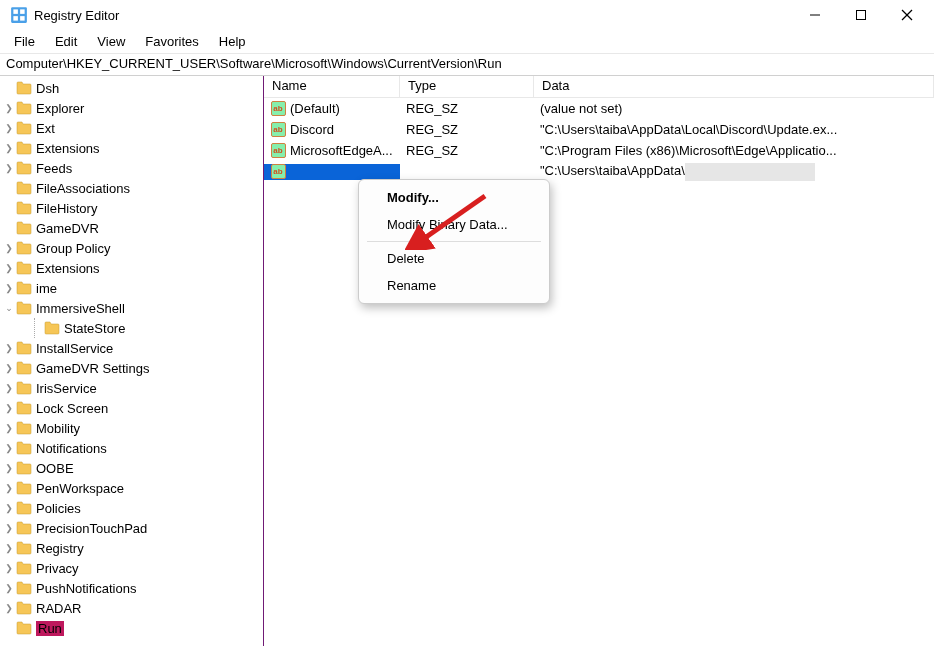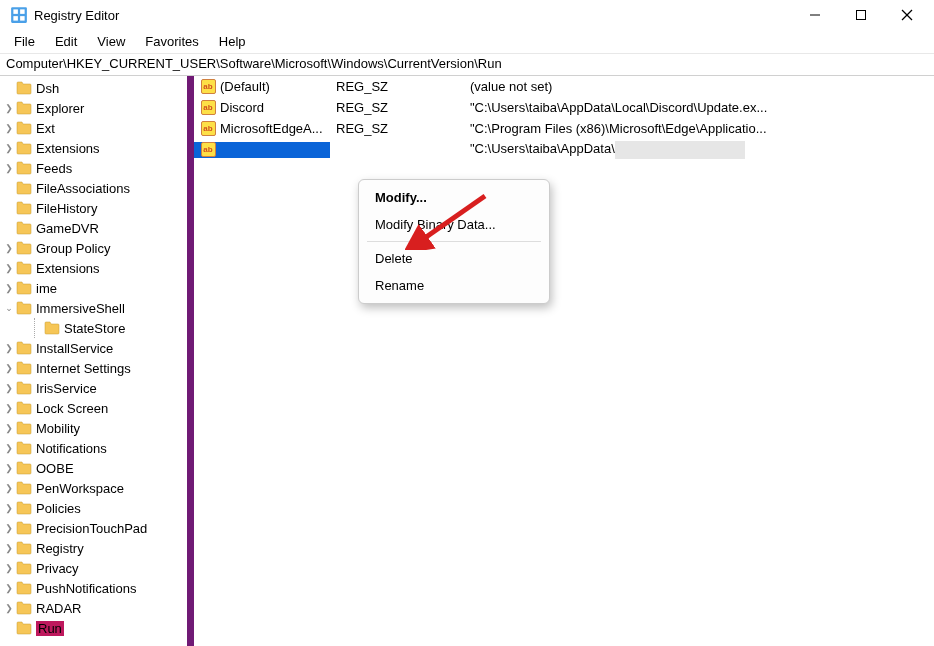--- a/index.html
+++ b/index.html
@@ -14,21 +14,21 @@
 
 
 .menubar { height: 24px; display: flex; align-items: center; padding: 0 4px; border-bottom: 1px solid #e8e8e8; }
 .menubar span { padding: 3px 10px; font-size: 13px; }
 
 
 .addressbar { height: 22px; padding: 2px 6px; font-size: 13px; border-bottom: 1px solid #d0d0d0; white-space: nowrap; overflow: hidden; }
 
 
 .main { display: flex; height: calc(646px - 30px - 24px - 22px); }
-.treepane { width: 194px; border-right: 7px solid #701a75; overflow-y: auto; position: relative; }
+.treepane { width: 264px; border-right: 1px solid #701a75; overflow-y: auto; position: relative; }
 .treepane::-webkit-scrollbar { width: 14px; }
 .treepane::-webkit-scrollbar-thumb { background: #c0c0c0; border-radius: 2px; }
 .tree { padding: 2px 0; }
 .tree-item { display: flex; align-items: center; height: 20px; padding-left: 2px; white-space: nowrap; cursor: default; }
 .tree-item .expander { width: 14px; font-size: 9px; color: #888; text-align: center; }
 .tree-item .folder { width: 16px; height: 14px; margin-right: 4px; }
 .tree-item.selected .label { background: #be185d; padding: 0 2px; }
 .tree-item.child { padding-left: 20px; }
 
 
@@ -46,25 +46,25 @@
 .listrow .cell { padding: 0 6px; white-space: nowrap; overflow: hidden; text-overflow: ellipsis; font-size: 13px; }
 .listrow .name { width: 136px; display: flex; align-items: center; }
 .listrow .type { width: 134px; }
 .listrow .data { flex: 1; }
 .listrow.selected .name { background: #0a64d8; color: #fff; }
 .listrow.selected .name .rowlabel { background: #0a64d8; color: #fff; }
 .listrow .icon { width: 16px; height: 16px; margin-right: 4px; flex-shrink: 0; display: flex; align-items: center; justify-content: center; }
 .rowlabel { overflow: hidden; text-overflow: ellipsis; text-align: right; }
 
 
-.regicon { width: 15px; height: 15px; border: 1px solid #d08040; border-radius: 2px; background: #fde047; display: flex; align-items: center; justify-content: center; font-size: 8px; font-weight: bold; color: #d05020; }
+.regicon { width: 15px; height: 15px; border: 1px solid #d08040; border-radius: 2px; background: #86efac; display: flex; align-items: center; justify-content: center; font-size: 8px; font-weight: bold; color: #d05020; }
 
 
 .ctxmenu { position: absolute; left: 358px; top: 179px; width: 192px; background: #fdfdfd; border: 1px solid #ccc; box-shadow: 2px 4px 10px rgba(0,0,0,.25); border-radius: 6px; padding: 4px 0; z-index: 10; }
-.ctxmenu .mi { padding: 6px 16px; font-size: 13px; }
+.ctxmenu .mi { padding: 6px 28px; font-size: 13px; }
 .ctxmenu .mi.bold { font-weight: 600; }
 .ctxmenu .sep { height: 1px; background: #ddd; margin: 3px 8px; }
 
 
 .arrow-annot { position: absolute; left: 405px; top: 190px; z-index: 12; pointer-events: none; }
 
 
 .redact { background: #e6e6e6; width: 130px; height: 18px; display: inline-block; vertical-align: middle; }
 </style>
 </head>
@@ -211,21 +211,21 @@
           <span class="folder"><svg viewBox="0 0 16 14">
               <path d="M1 3 L1 12 Q1 13 2 13 L14 13 Q15 13 15 12 L15 4 Q15 3 14 3 L7 3 L6 1 L2 1 Q1 1 1 2 Z" fill="#f6c657" stroke="#c79a2e" stroke-width="0.5"></path>
             </svg></span>
           <span class="label">InstallService</span>
         </div>
         <div class="tree-item">
           <span class="expander">❯</span>
           <span class="folder"><svg viewBox="0 0 16 14">
               <path d="M1 3 L1 12 Q1 13 2 13 L14 13 Q15 13 15 12 L15 4 Q15 3 14 3 L7 3 L6 1 L2 1 Q1 1 1 2 Z" fill="#f6c657" stroke="#c79a2e" stroke-width="0.5"></path>
             </svg></span>
-          <span class="label">Internet Settings</span>
+          <span class="label">GameDVR Settings</span>
         </div>
         <div class="tree-item">
           <span class="expander">❯</span>
           <span class="folder"><svg viewBox="0 0 16 14">
               <path d="M1 3 L1 12 Q1 13 2 13 L14 13 Q15 13 15 12 L15 4 Q15 3 14 3 L7 3 L6 1 L2 1 Q1 1 1 2 Z" fill="#f6c657" stroke="#c79a2e" stroke-width="0.5"></path>
             </svg></span>
           <span class="label">IrisService</span>
         </div>
         <div class="tree-item">
           <span class="expander">❯</span>
@@ -307,20 +307,25 @@
         <div class="tree-item selected">
           <span class="expander"></span>
           <span class="folder"><svg viewBox="0 0 16 14">
               <path d="M1 3 L1 12 Q1 13 2 13 L14 13 Q15 13 15 12 L15 4 Q15 3 14 3 L7 3 L6 1 L2 1 Q1 1 1 2 Z" fill="#f6c657" stroke="#c79a2e" stroke-width="0.5"></path>
             </svg></span>
           <span class="label">Run</span>
         </div>
       </div>
   </div>
   <div class="listpane">
+    <div class="listheader">
+      <div class="col name">Name</div>
+      <div class="col type">Type</div>
+      <div class="col data">Data</div>
+    </div>
     <div class="listbody" id="listbody">
         <div class="listrow">
           <div class="cell name">
             <span class="icon">
               <span class="regicon">ab</span>
             </span>
             <span class="rowlabel">(Default)</span>
           </div>
           <div class="cell type">REG_SZ</div>
           <div class="cell data">(value not set)</div>

